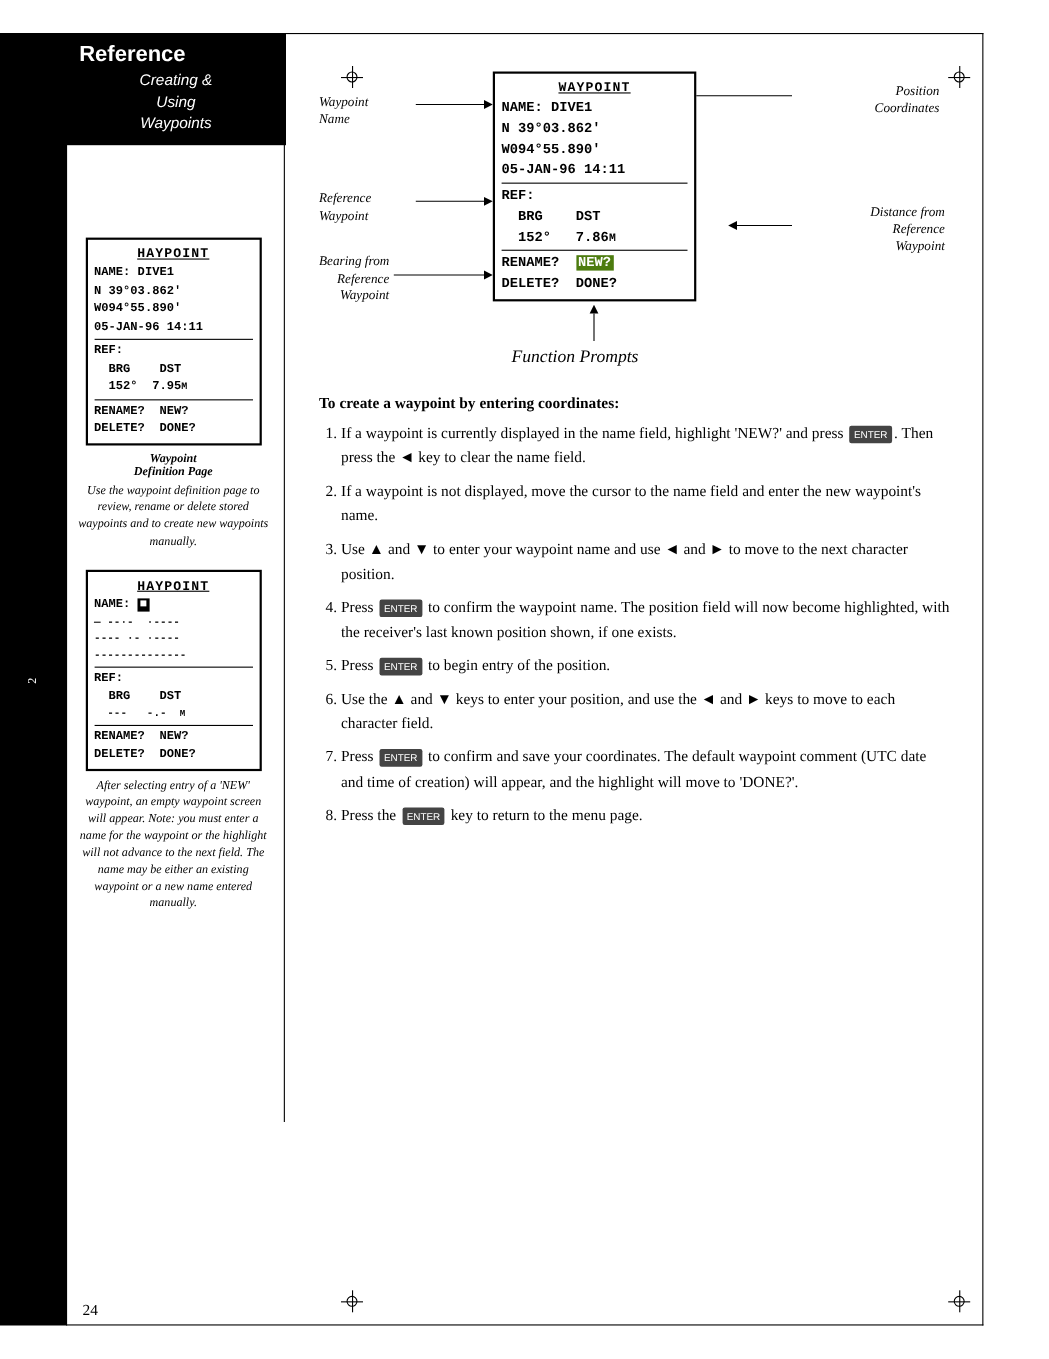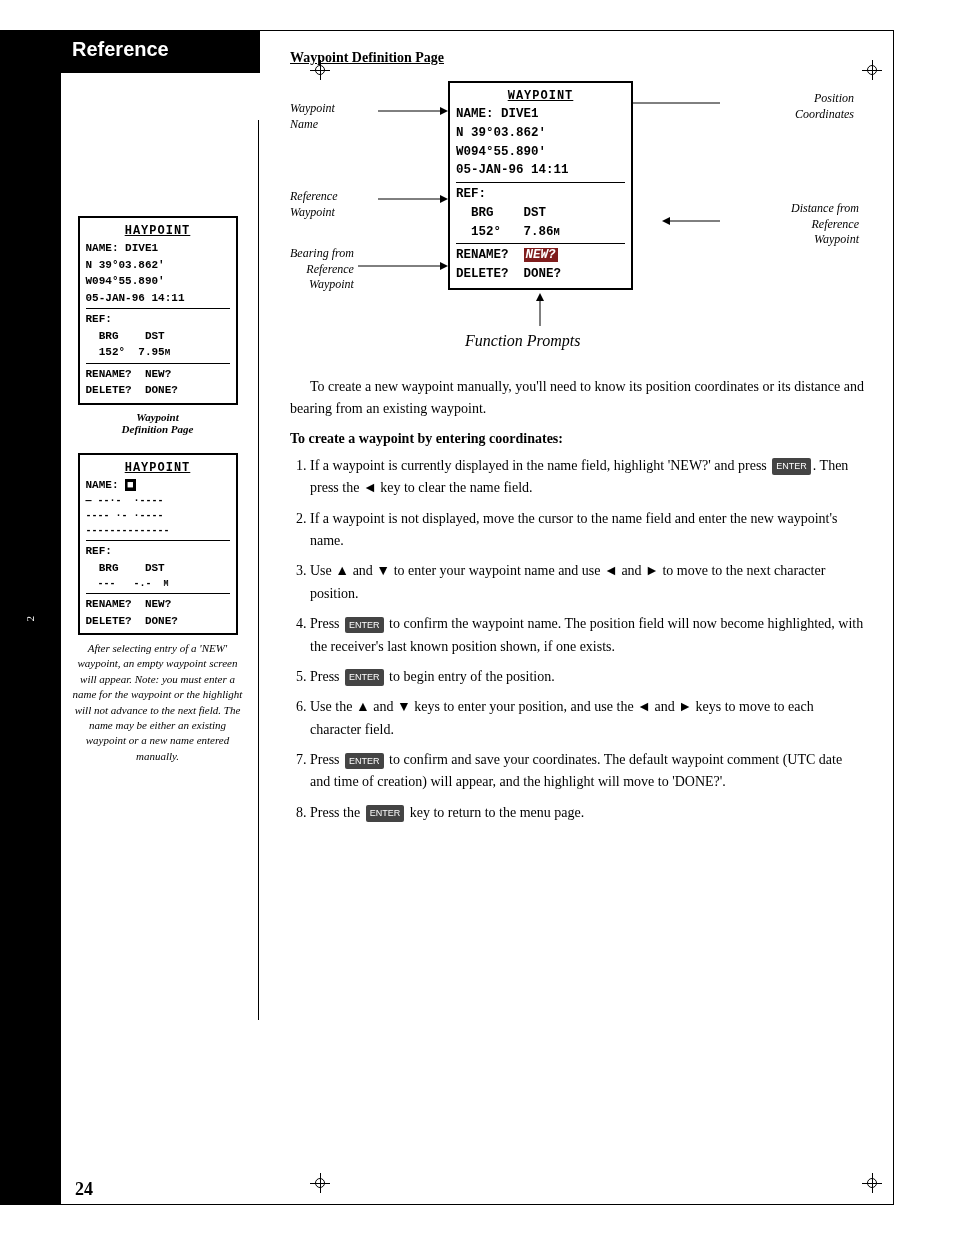--- a/index.html
+++ b/index.html
@@ -202,22 +202,22 @@
       font-weight: bold;
       margin-bottom: 8px;
       margin-top: 5px;
     }
 
     
     .page-number {
       position: absolute;
       bottom: 35px;
       left: 75px;
-      font-size: 18px;
-      font-weight: bold;
+      font-size: 14px;
+      font-weight: normal;
       text-align: center;
     }
 
     
     .gps-divider {
       border: none;
       border-top: 1px solid #000;
       margin: 2px 0;
     }
 
@@ -247,20 +247,25 @@
 <div class="page-border-bottom"></div>
 <div class="page-border-left"></div>
 <div class="page-border-right"></div>
 
 <div class="left-sidebar">
   <span class="sidebar-text">2</span>
 </div>
 
 <div class="reference-box">
   <div class="reference-box-title">Reference</div>
+  <div class="reference-box-subtitle">
+    <span>Creating &amp;</span><br>
+    <span>Using</span><br>
+    <span>Waypoints</span>
+  </div>
 </div>
 
 <div class="crosshair" style="top:60px; left:310px;">
   <div class="crosshair-circle"></div>
 </div>
 <div class="crosshair" style="bottom:42px; left:310px;">
   <div class="crosshair-circle"></div>
 </div>
 <div class="crosshair" style="top:60px; right:72px;">
   <div class="crosshair-circle"></div>
@@ -283,20 +288,23 @@
     <div class="gps-screen-line">  152°  7.95<small>M</small></div>
     <hr class="gps-divider">
     <div class="gps-screen-line">RENAME?  NEW?</div>
     <div class="gps-screen-line">DELETE?  DONE?</div>
   </div>
 
   <div style="margin-top:6px; text-align:center;">
     <div class="caption-bold"><em>Waypoint<br>Definition Page</em></div>
   </div>
 
+  <div class="caption-body">
+    Use the waypoint definition page to review, rename or delete stored waypoints and to create new waypoints manually.
+  </div>
 
   <div class="gps-screen" style="margin-top:18px;">
     <div class="gps-screen-title">HAYPOINT</div>
     <div class="gps-screen-line">NAME: <span style="background:#000;color:#fff;padding:0 2px;">■</span></div>
     <div class="gps-screen-line" style="font-size:10px;">— --·-  ·----</div>
     <div class="gps-screen-line" style="font-size:10px;">---- ·- ·----</div>
     <div class="gps-screen-line" style="font-size:10px;">--------------</div>
     <hr class="gps-divider">
     <div class="gps-screen-line">REF:</div>
     <div class="gps-screen-line">  BRG    DST</div>
@@ -308,21 +316,20 @@
 
   <div class="caption-body" style="margin-top:6px;">
     After selecting entry of a 'NEW' waypoint, an empty waypoint screen will appear. Note: you must enter a name for the waypoint or the highlight will not advance to the next field. The name may be either an existing waypoint or a new name entered manually.
   </div>
 </div>
 
 <div style="position:absolute; top:120px; left:258px; width:1px; height:900px; background:#000;"></div>
 
 <div class="main-content">
 
-  <div class="section-heading">Waypoint Definition Page</div>
 
 
   <div class="diagram-wrapper">
 
     <svg width="620" height="280" style="position:absolute;top:0;left:0;">
 
       <line x1="88" y1="30" x2="150" y2="30" stroke="#000" stroke-width="1"></line>
       <polygon points="150,26 158,30 150,34" fill="#000"></polygon>
 
       <line x1="430" y1="22" x2="340" y2="22" stroke="#000" stroke-width="1"></line>
@@ -370,29 +377,26 @@
         <div class="gps-screen-title">WAYPOINT</div>
         <div class="gps-screen-line">NAME: DIVE1</div>
         <div class="gps-screen-line">N 39°03.862'</div>
         <div class="gps-screen-line">W094°55.890'</div>
         <div class="gps-screen-line">05-JAN-96 14:11</div>
         <hr class="gps-divider">
         <div class="gps-screen-line">REF:</div>
         <div class="gps-screen-line">  BRG    DST</div>
         <div class="gps-screen-line">  152°   7.86<small>M</small></div>
         <hr class="gps-divider">
-        <div class="gps-screen-line">RENAME?  <span style="background:#7f1d1d;color:#fff;padding:0 2px;font-style:italic;">NEW?</span></div>
+        <div class="gps-screen-line">RENAME?  <span style="background:#4d7c0f;color:#fff;padding:0 2px;">NEW?</span></div>
         <div class="gps-screen-line">DELETE?  DONE?</div>
       </div>
     </div>
   </div>
 
-  <p class="body-text">
-    To create a new waypoint manually, you'll need to know its position coordinates or its distance and bearing from an existing waypoint.
-  </p>
 
   <p class="sub-heading">
     To create a waypoint by entering coordinates:
   </p>
 
   <ol class="numbered-list">
     <li>
       If a waypoint is currently displayed in the name field, highlight 'NEW?' and press <span class="inline-enter">ENTER</span>. Then press the ◄ key to clear the name field.
     </li>
     <li>

